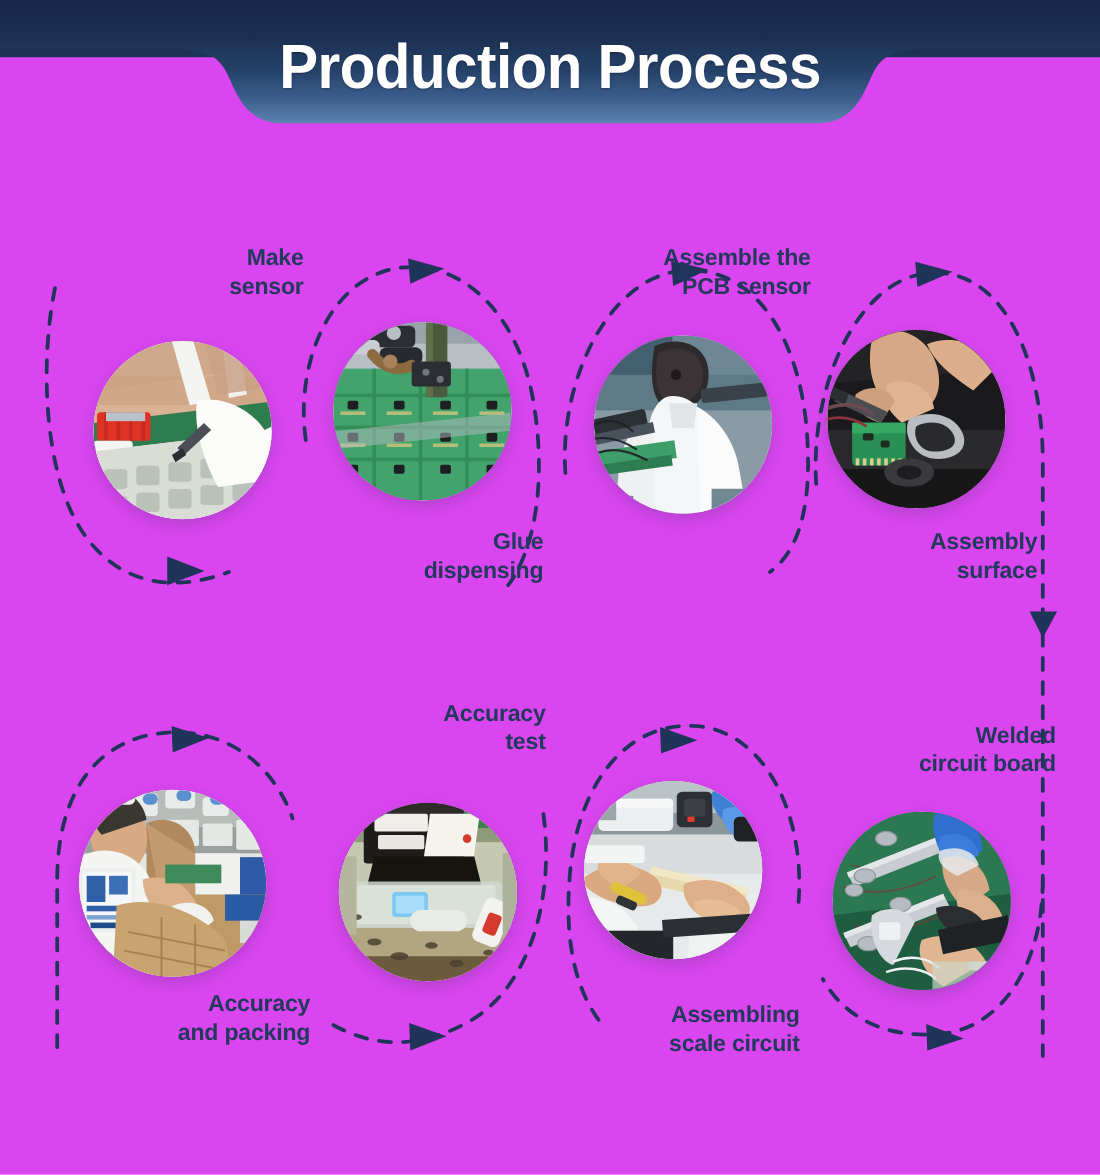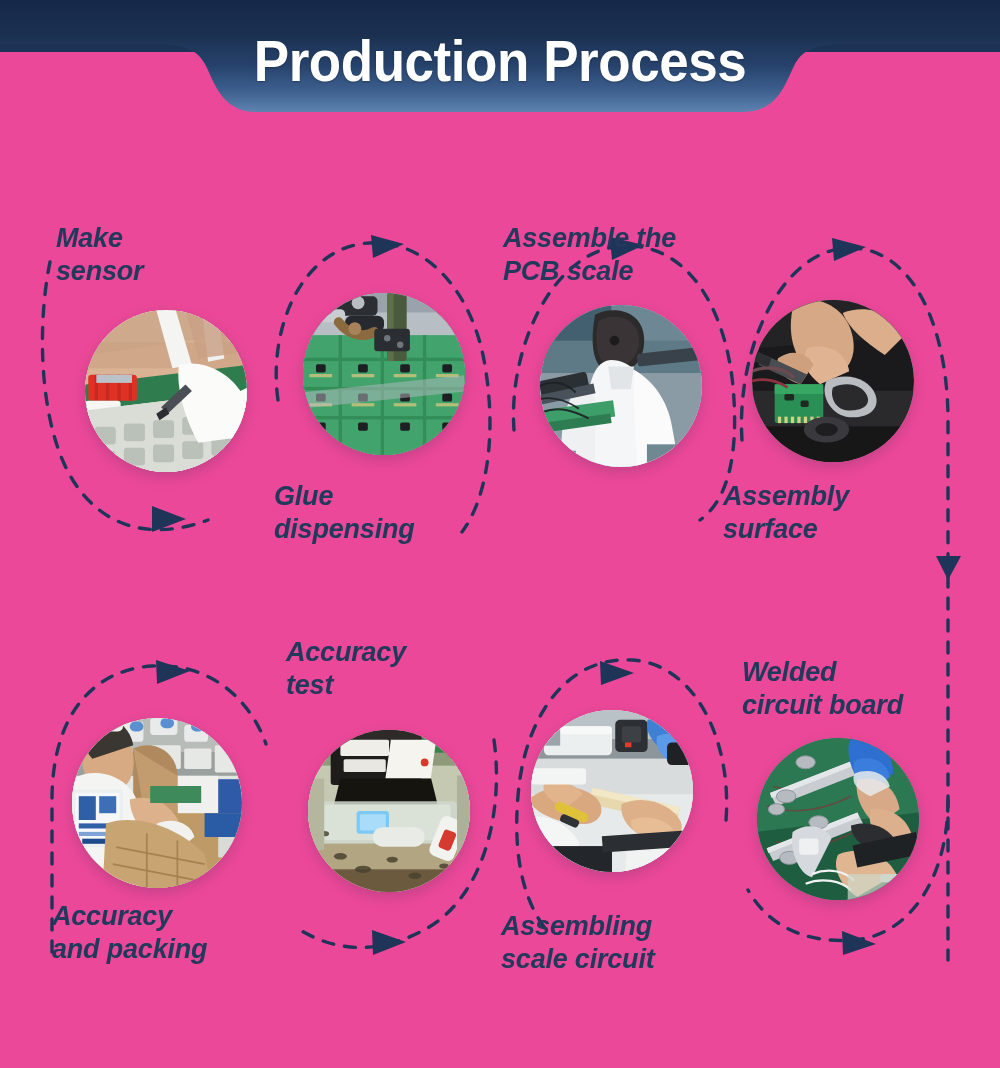--- a/index.html
+++ b/index.html
@@ -10,21 +10,21 @@
     height: 1068px;
     background: #ffffff;
     font-family: "Liberation Sans", "DejaVu Sans", sans-serif;
     overflow: hidden;
   }
 
   #page {
     position: relative;
     width: 1000px;
     height: 1068px;
-    background: #ec4899;
+    background: #d946ef;
   }
 
   
   #header-banner {
     position: absolute;
     left: 0; top: 0;
     width: 1000px;
     height: 126px;
   }
   #header-banner svg { display: block; }
@@ -68,28 +68,27 @@
     background: #e9ecef;
   }
   .step-photo .photo-art {
     position: absolute;
     left: 0; top: 0;
     width: 100%; height: 100%;
   }
 
   .step-label {
     position: absolute;
-    text-align: left;
+    text-align: right;
     color: #23395c;
-    font-size: 27px;
+    font-size: 21px;
     font-weight: bold;
     line-height: 1.22;
     letter-spacing: -0.2px;
     white-space: pre-line;
-    font-style: italic;
   }
 </style>
 </head>
 <body>
 
 <div id="page">
 
   <div id="header-banner">
     <svg width="1000" height="126" viewBox="0 0 1000 126" xmlns="http://www.w3.org/2000/svg">
       <defs>
@@ -251,21 +250,21 @@
         <circle cx="60" cy="32" r="2" fill="#6e757c"></circle>
         <rect x="30" y="2" width="8" height="8" rx="4" fill="#b9bec3"></rect>
       </svg>
     </div>
     <div class="step-label" style="left:274px; top:480px; width:220px;">Glue
 dispensing</div>
   </div>
 
   <div class="step-node">
     <div class="step-label" style="left:503px; top:222px; width:234px;">Assemble the
-PCB scale</div>
+PCB sensor</div>
     <div class="step-photo" style="left:540px; top:305px; width:162px; height:162px;">
       <svg class="photo-art" viewBox="0 0 100 100" preserveAspectRatio="xMidYMid slice">
         <rect x="0" y="0" width="100" height="100" fill="#8b9ba6"></rect>
         <rect x="0" y="0" width="100" height="34" fill="#6d8794"></rect>
         <rect x="0" y="0" width="44" height="34" fill="#42606f"></rect>
         <rect x="0" y="22" width="100" height="20" fill="#5e7a86"></rect>
         <path d="M34 6 C46 0 62 4 64 18 C66 32 58 42 46 42 C34 42 30 28 34 6 Z" fill="#2d2a2c"></path>
         <path d="M36 10 C46 4 60 8 61 20 C62 30 56 38 46 38 C36 38 33 26 36 10 Z" fill="#3a3436"></path>
         <path d="M44 34 C56 34 64 44 64 58 L64 100 L30 100 L30 60 C30 44 36 34 44 34 Z" fill="#f5f6f7"></path>
         <path d="M58 40 C72 48 80 62 82 78 L86 100 L60 100 L58 60 Z" fill="#fbfbfc"></path>

